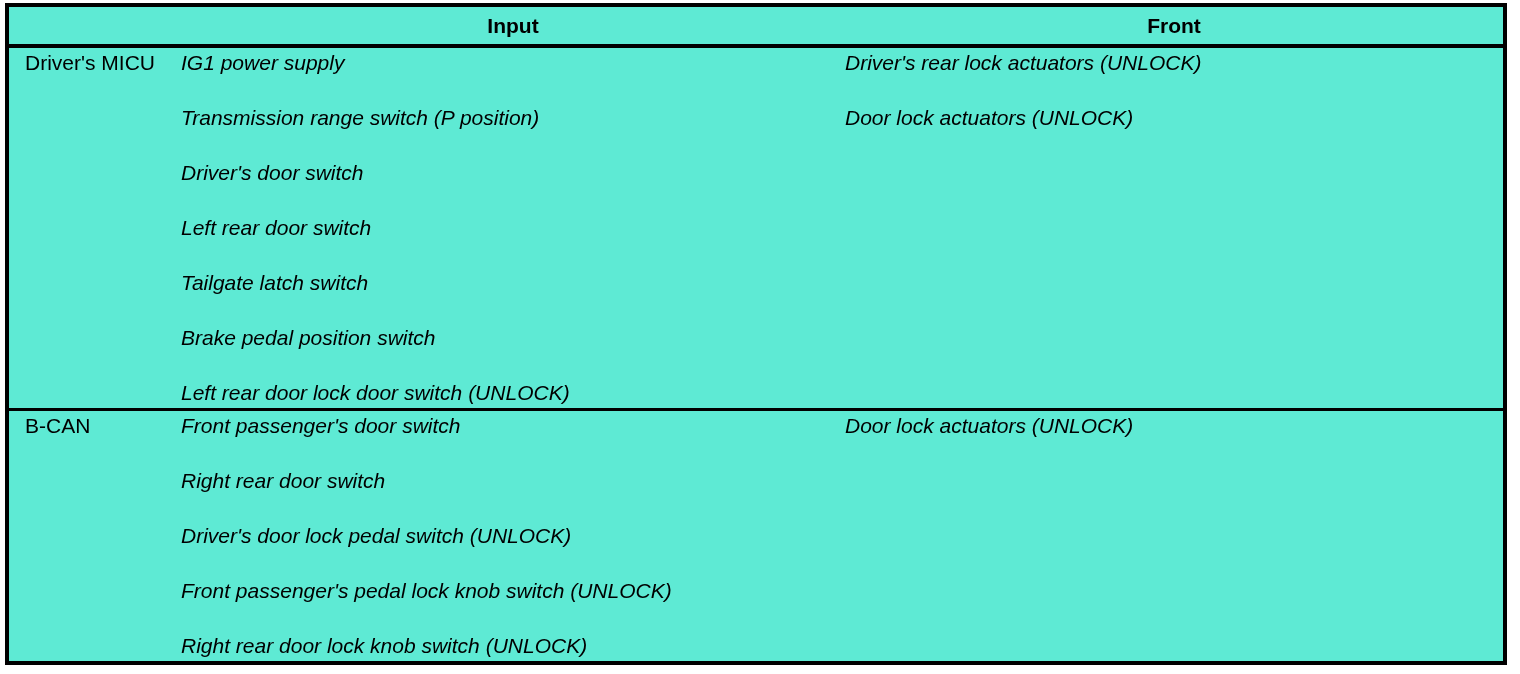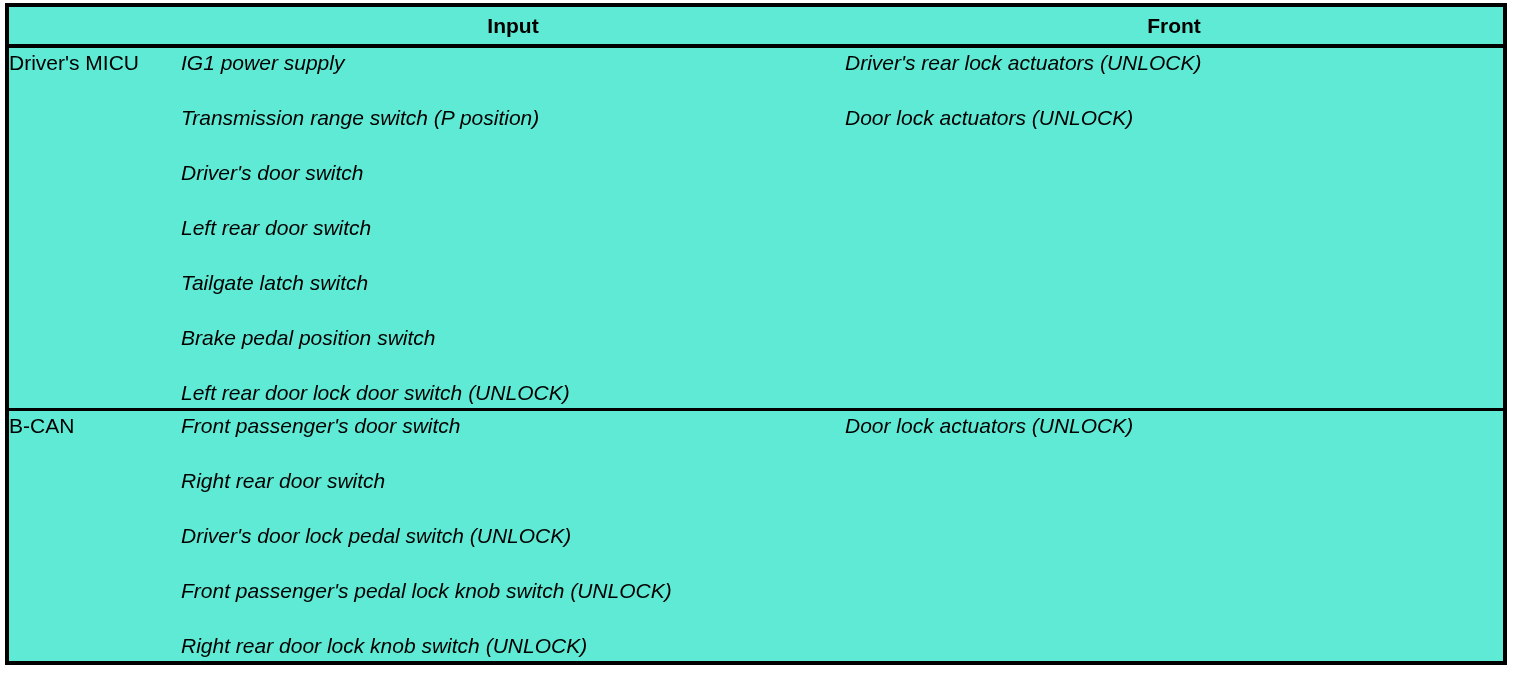--- a/index.html
+++ b/index.html
@@ -94,20 +94,21 @@
     font-size: 21px;
   }
   .line-list li:last-child {
     height: auto;
   }
 
   .sys-label {
     font-size: 21px;
     line-height: 30px;
     white-space: nowrap;
+    padding-left: 16px;
   }
 </style>
 </head>
 <body>
 
 <div id="page">
 
   <table class="io-table">
     <colgroup>
       <col class="col-system">

